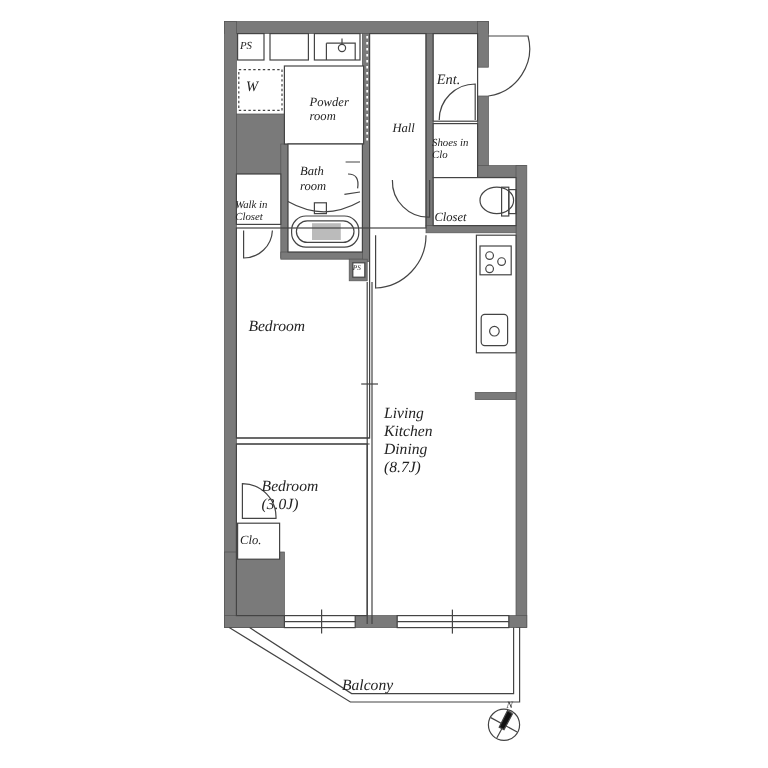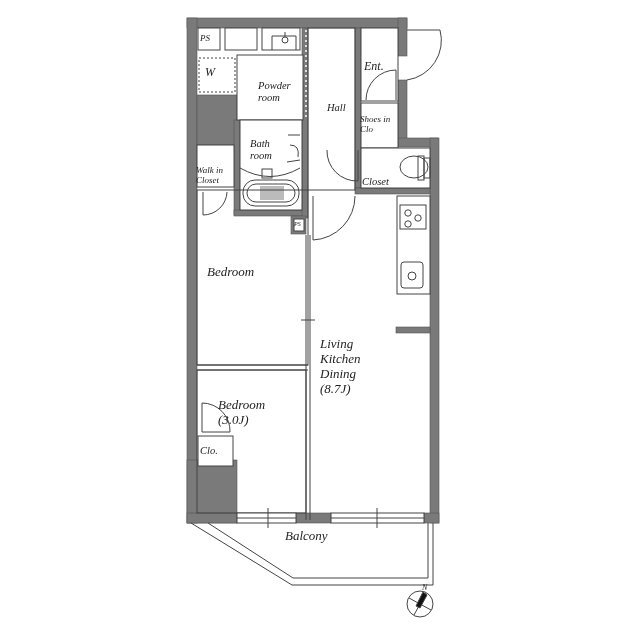--- a/index.html
+++ b/index.html
@@ -168,15 +168,15 @@
   <div>Bedroom</div>
   <div>(3.0J)</div>
 </div>
 <div class="lbl sm" style="left:200px;top:445px;width:30px;">Clo.</div>
 <div class="lbl big" style="left:320px;top:337px;width:95px;">
   <div>Living</div>
   <div>Kitchen</div>
   <div>Dining</div>
   <div>(8.7J)</div>
 </div>
-<div class="lbl big" style="left:285px;top:529px;width:90px;">Balcony</div>
+<div class="lbl big" style="left:285px;top:564px;width:90px;">Balcony</div>
 <div class="lbl" style="left:422px;top:583px;width:10px;font-size:8px;">N</div>
 <div style="position:absolute;left:406px;top:590px;width:28px;height:28px;"></div>
 
 </body></html>

